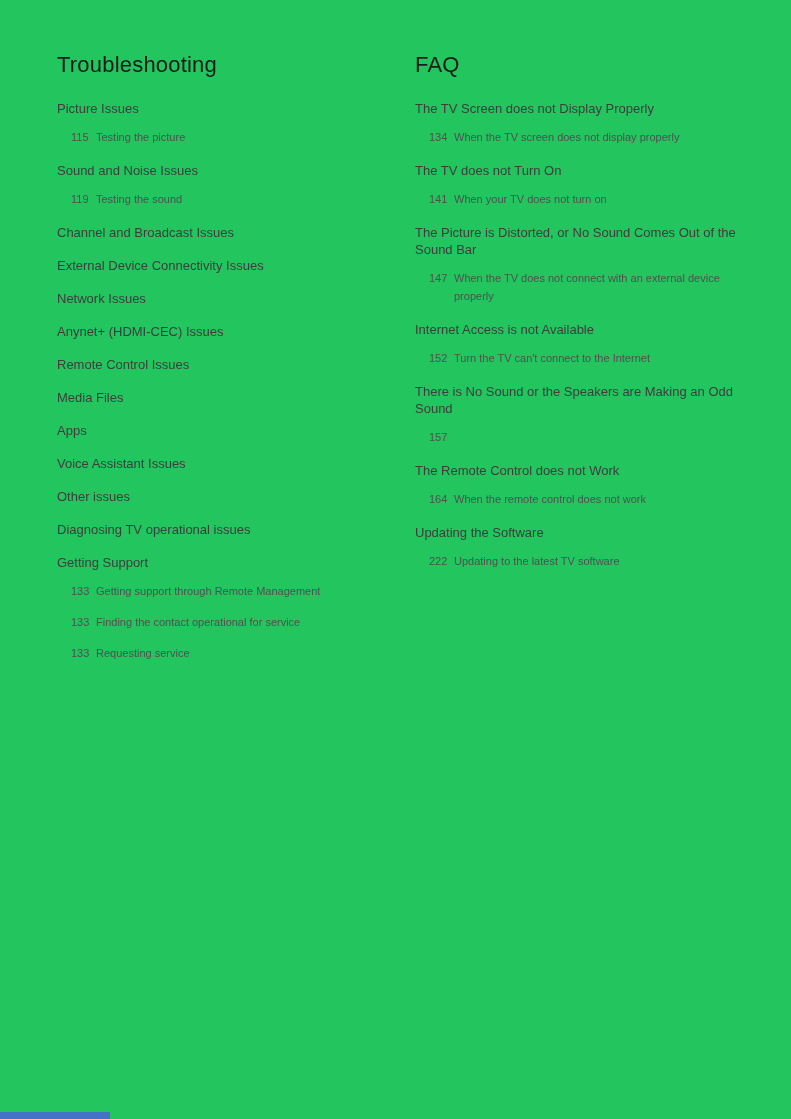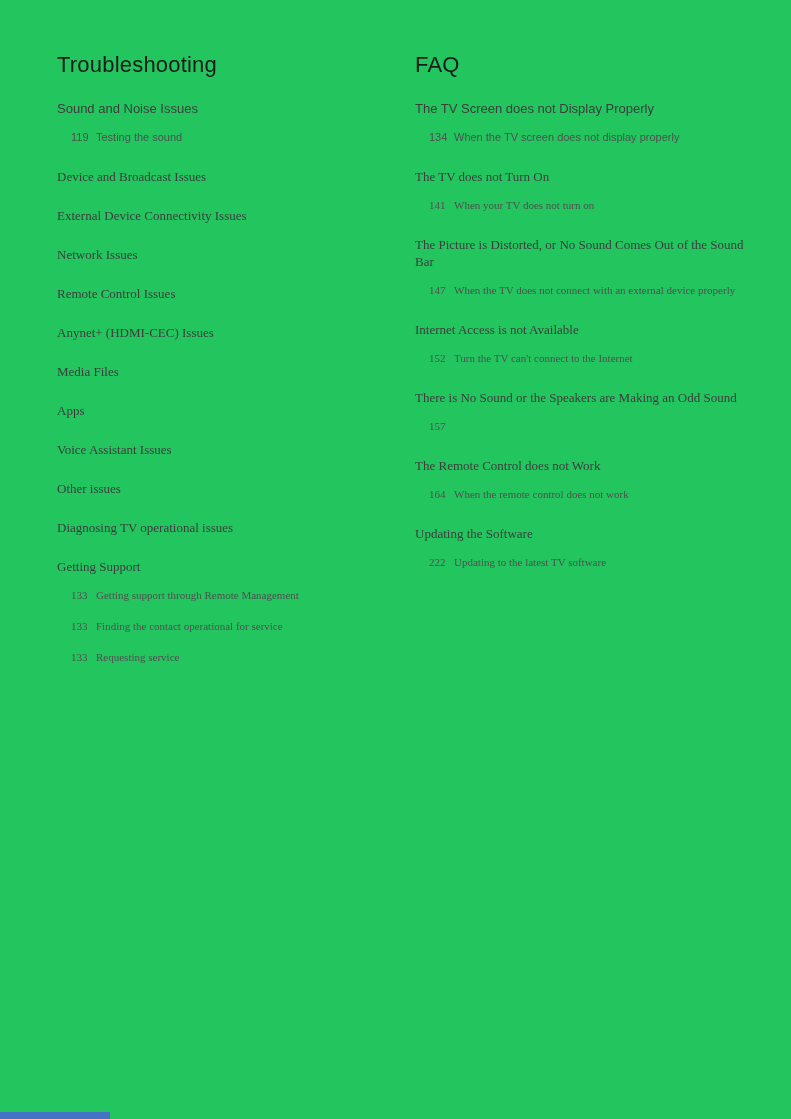--- a/index.html
+++ b/index.html
@@ -25,21 +25,21 @@
   .col-left  { width: 358px; }
   .col-right { width: 330px; }
   .toc-heading {
     margin: 0 0 22px 0;
     font-size: 22px;
     line-height: 26px;
     font-weight: 500;
     letter-spacing: 0.2px;
     color: #1b1b1b;
   }
-  .section + .section { margin-top: 22px; font-family: Liberation Serif, serif; }
+  .section + .section { margin-top: 16px; }
   .section-title {
     font-size: 13px;
     line-height: 17px;
     color: #3d3d3d;
     cursor: pointer;
   }
   .entry {
     display: flex;
     align-items: flex-start;
     margin-top: 11px;
@@ -67,40 +67,47 @@
 </head>
 <body>
 
 <div class="page">
   <div class="columns">
 
     <section class="col col-left">
       <h1 class="toc-heading">Troubleshooting</h1>
       <div class="sections">
           <div class="section">
+            <div class="section-title">Picture Issues</div>
+            <div class="entry">
+              <span class="entry-page">115</span>
+              <span class="entry-text">Testing the picture</span>
+            </div>
+          </div>
+          <div class="section">
             <div class="section-title">Sound and Noise Issues</div>
             <div class="entry">
               <span class="entry-page">119</span>
               <span class="entry-text">Testing the sound</span>
             </div>
           </div>
           <div class="section">
-            <div class="section-title">Device and Broadcast Issues</div>
+            <div class="section-title">Channel and Broadcast Issues</div>
           </div>
           <div class="section">
             <div class="section-title">External Device Connectivity Issues</div>
           </div>
           <div class="section">
             <div class="section-title">Network Issues</div>
           </div>
           <div class="section">
-            <div class="section-title">Remote Control Issues</div>
+            <div class="section-title">Anynet+ (HDMI-CEC) Issues</div>
           </div>
           <div class="section">
-            <div class="section-title">Anynet+ (HDMI-CEC) Issues</div>
+            <div class="section-title">Remote Control Issues</div>
           </div>
           <div class="section">
             <div class="section-title">Media Files</div>
           </div>
           <div class="section">
             <div class="section-title">Apps</div>
           </div>
           <div class="section">
             <div class="section-title">Voice Assistant Issues</div>
           </div>

